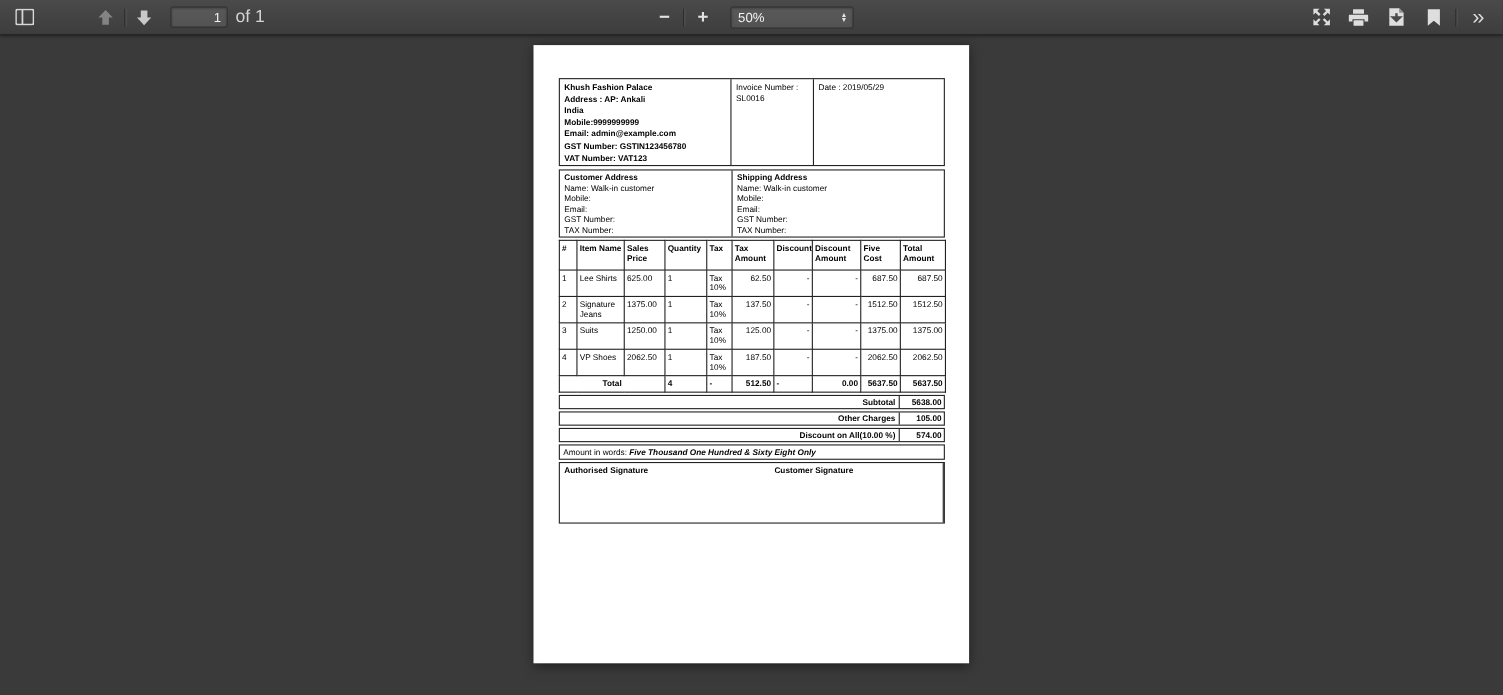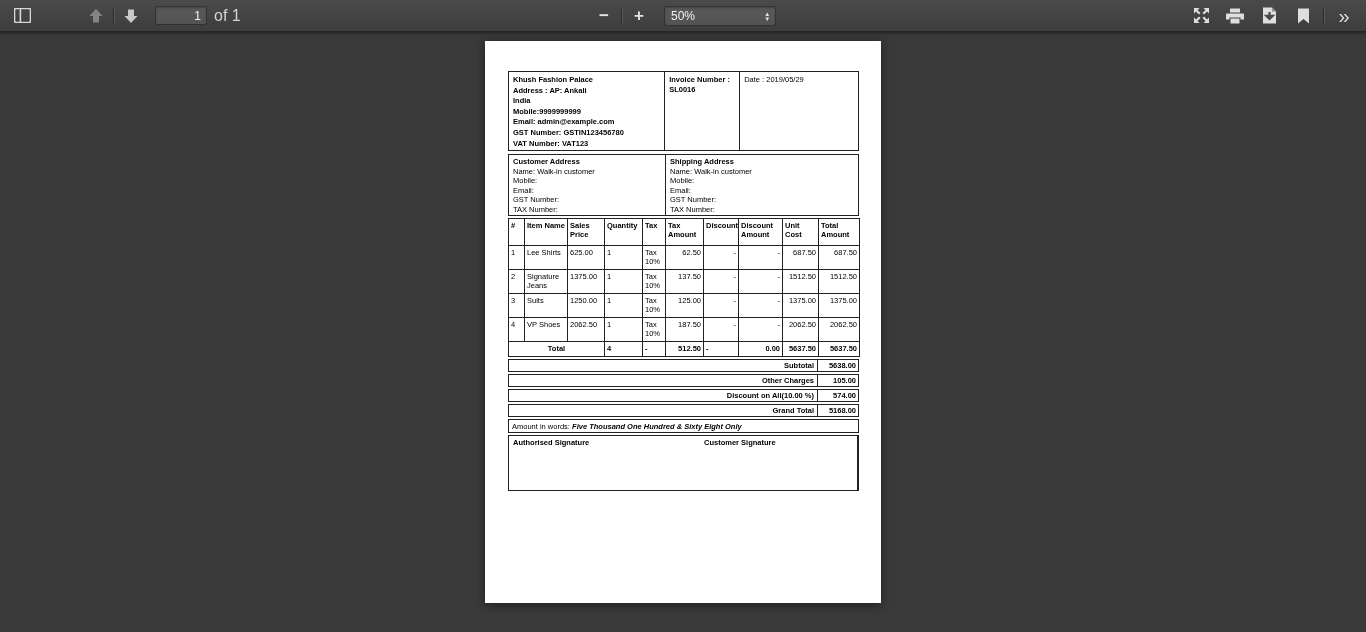--- a/index.html
+++ b/index.html
@@ -48,21 +48,21 @@
 
   .box { border:1px solid #222; }
   .sec-header { display:flex; height:80px; }
   .company-cell { width:157px; border-right:1px solid #222; padding:3px 4px;
     font-weight:bold; line-height:10.6px; }
   .hdr-right { width:194px; display:flex; flex-direction:column; }
   .title-cell { height:40px; border-bottom:1px solid #222; padding:3px 4px;
     font-weight:bold; }
   .numdate { display:flex; flex:1; }
   .invnum-cell { width:75px; border-right:1px solid #222; padding:3px 4px;
-    font-weight:bold; line-height:9.5px; }
+    font-weight:normal; line-height:9.5px; }
   .date-cell { flex:1; padding:3px 4px; font-weight:normal; }
 
   .sec-addr { display:flex; height:62px; margin-top:3px; }
   .addr-cell { padding:2px 4px; line-height:9.6px; }
   .addr-cell.left { width:157px; border-right:1px solid #222; }
   .addr-cell.right { flex:1; }
 
   table.items { border-collapse:collapse; table-layout:fixed; width:351px;
     margin-top:2px; font-size:7.5px; }
   table.items th, table.items td { border:1px solid #222; vertical-align:top;
@@ -232,21 +232,21 @@
         <thead>
           <tr>
             <th>#</th>
             <th>Item Name</th>
             <th>Sales Price</th>
             <th>Quantity</th>
             <th>Tax</th>
             <th>Tax Amount</th>
             <th>Discount</th>
             <th>Discount Amount</th>
-            <th>Unit Cost</th>
+            <th>Five Cost</th>
             <th>Total Amount</th>
           </tr>
         </thead>
         <tbody>
           <tr>
             <td>1</td>
             <td>Lee Shirts</td>
             <td>625.00</td>
             <td>1</td>
             <td>Tax 10%</td>
@@ -310,24 +310,20 @@
         <div class="sum-value">5638.00</div>
       </div>
       <div class="box sum-row">
         <div class="sum-label">Other Charges</div>
         <div class="sum-value">105.00</div>
       </div>
       <div class="box sum-row">
         <div class="sum-label">Discount on All(10.00 %)</div>
         <div class="sum-value">574.00</div>
       </div>
-      <div class="box sum-row">
-        <div class="sum-label">Grand Total</div>
-        <div class="sum-value">5168.00</div>
-      </div>
 
       <div class="box words-row">
         <span>Amount in words:</span>
         <span class="words-italic">Five Thousand One Hundred &amp; Sixty Eight Only</span>
       </div>
 
       <div class="box sig-row">
         <div class="sig-cell right">Authorised Signature</div>
         <div class="sig-cell left">Customer Signature</div>
       </div>

